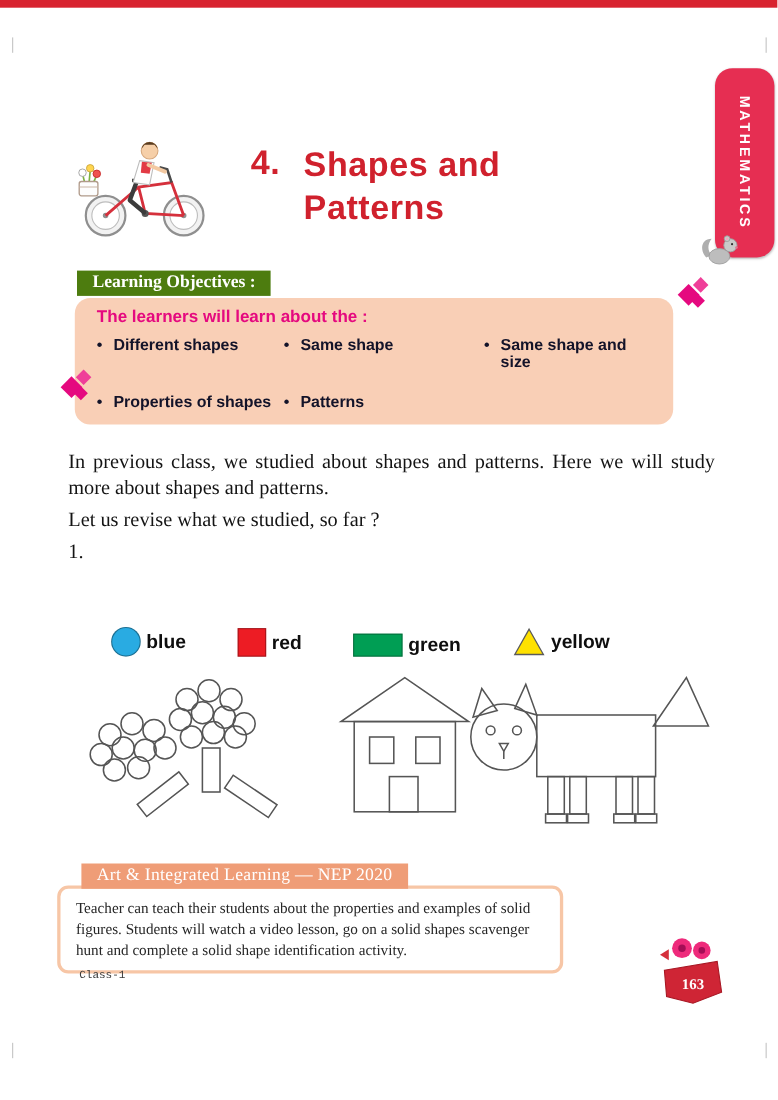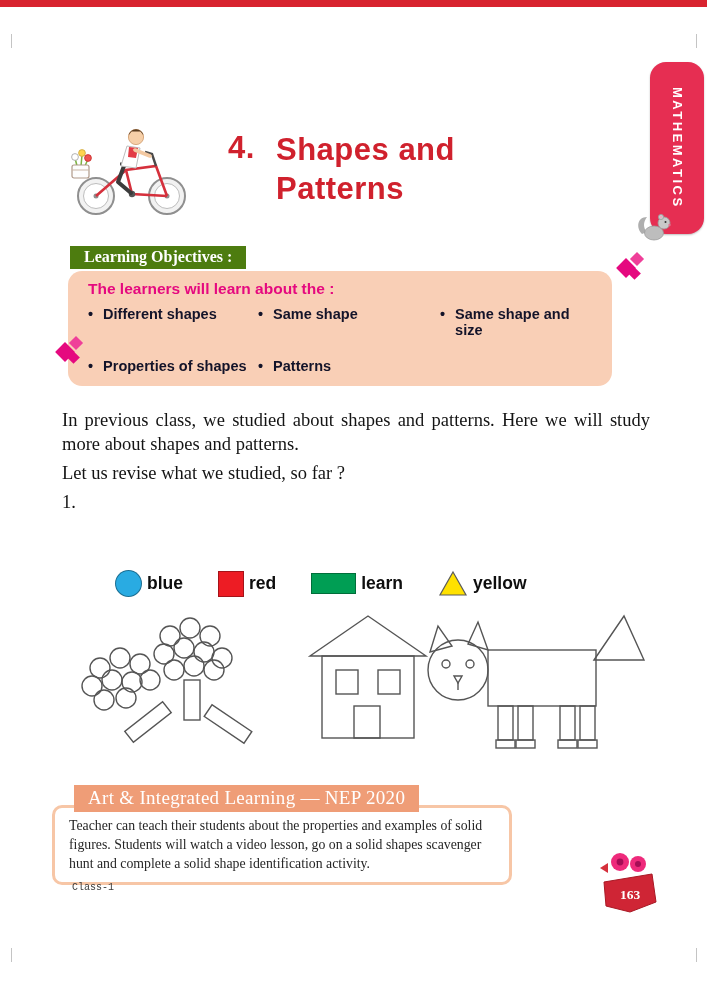--- a/index.html
+++ b/index.html
@@ -50,33 +50,33 @@
 
   
   .body-block{position:absolute;left:62px;top:408px;width:588px;
     font-family:"Liberation Serif",serif;font-size:18.5px;color:#141414;}
   .body-block p{margin:0 0 5px;line-height:1.30;}
   .p1{text-align:justify;}
   .q1{display:flex;margin-top:7px;}
   .q1-num{width:45px;}
 
   
-  .legend{position:absolute;left:115px;top:570px;display:flex;align-items:center;gap:35px;}
+  .legend{position:absolute;left:101px;top:570px;display:flex;align-items:flex-end;gap:47px;}
   .leg-item{display:flex;align-items:center;gap:5px;
     font-family:"Liberation Sans",sans-serif;font-weight:bold;font-size:17.5px;color:#0e0e0e;}
   .shape{display:inline-block;}
   .shape.circle{width:27px;height:27px;border-radius:50%;border:1px solid rgba(0,0,0,.35);box-sizing:border-box;}
   .shape.square{width:26px;height:26px;border:1px solid rgba(0,0,0,.3);box-sizing:border-box;}
   .shape.rectangle{width:45px;height:21px;border:1px solid rgba(0,0,0,.3);box-sizing:border-box;}
 
   .drawings{position:absolute;left:78px;top:606px;}
 
   
   .art-label{position:absolute;left:74px;top:785px;background:#ef9d77;color:#fff;
-    font-family:"Liberation Serif",serif;font-size:19px;padding:2px 14px 3px;
+    font-family:"Liberation Serif",serif;font-size:16px;padding:2px 14px 3px;
     z-index:2;letter-spacing:.3px;}
   .art-box{position:absolute;left:52px;top:805px;width:460px;border:3px solid #f7c6a6;
     border-radius:10px;background:#fff;padding:8px 0 9px 14px;box-sizing:border-box;
     font-family:"Liberation Serif",serif;font-size:13.8px;color:#262626;line-height:1.38;}
 
   
   .class-label{position:absolute;left:72px;top:882px;
     font-family:Liberation Mono, monospace;font-size:10px;color:#3a3a3a;}
   .page-badge{position:absolute;left:594px;top:850px;}
 </style>
@@ -182,21 +182,21 @@
     <div class="leg-item">
       <span class="shape circle" style="background-color: rgb(41, 171, 226);"></span>
       <span>blue</span>
     </div>
     <div class="leg-item">
       <span class="shape square" style="background-color: rgb(237, 28, 36);"></span>
       <span>red</span>
     </div>
     <div class="leg-item">
       <span class="shape rectangle" style="background-color: rgb(0, 158, 84);"></span>
-      <span>learn</span>
+      <span>green</span>
     </div>
     <div class="leg-item">
       <svg width="30" height="27" viewBox="0 0 30 27">
         <polygon points="15,2 28,25 2,25" stroke="#5b5b5b" stroke-width="1.2" fill="#ffe100"></polygon>
       </svg>
       <span>yellow</span>
     </div>
   </div>
 
   <svg class="drawings" width="575" height="158" viewBox="0 0 575 158" fill="none" stroke="#555555" stroke-width="1.4">

